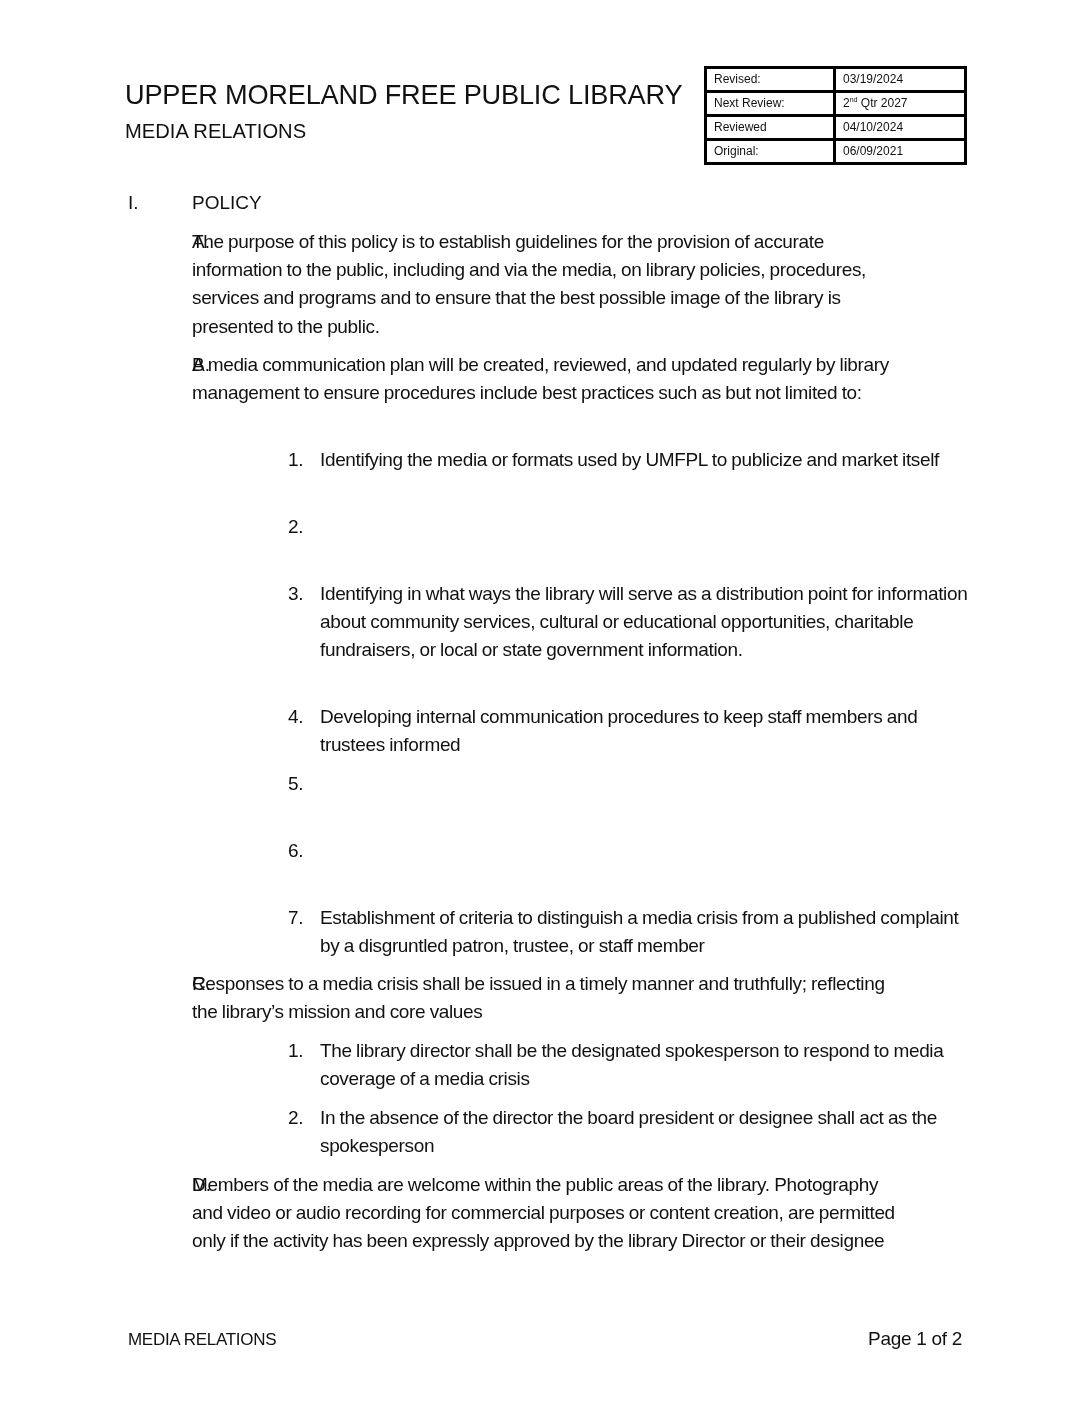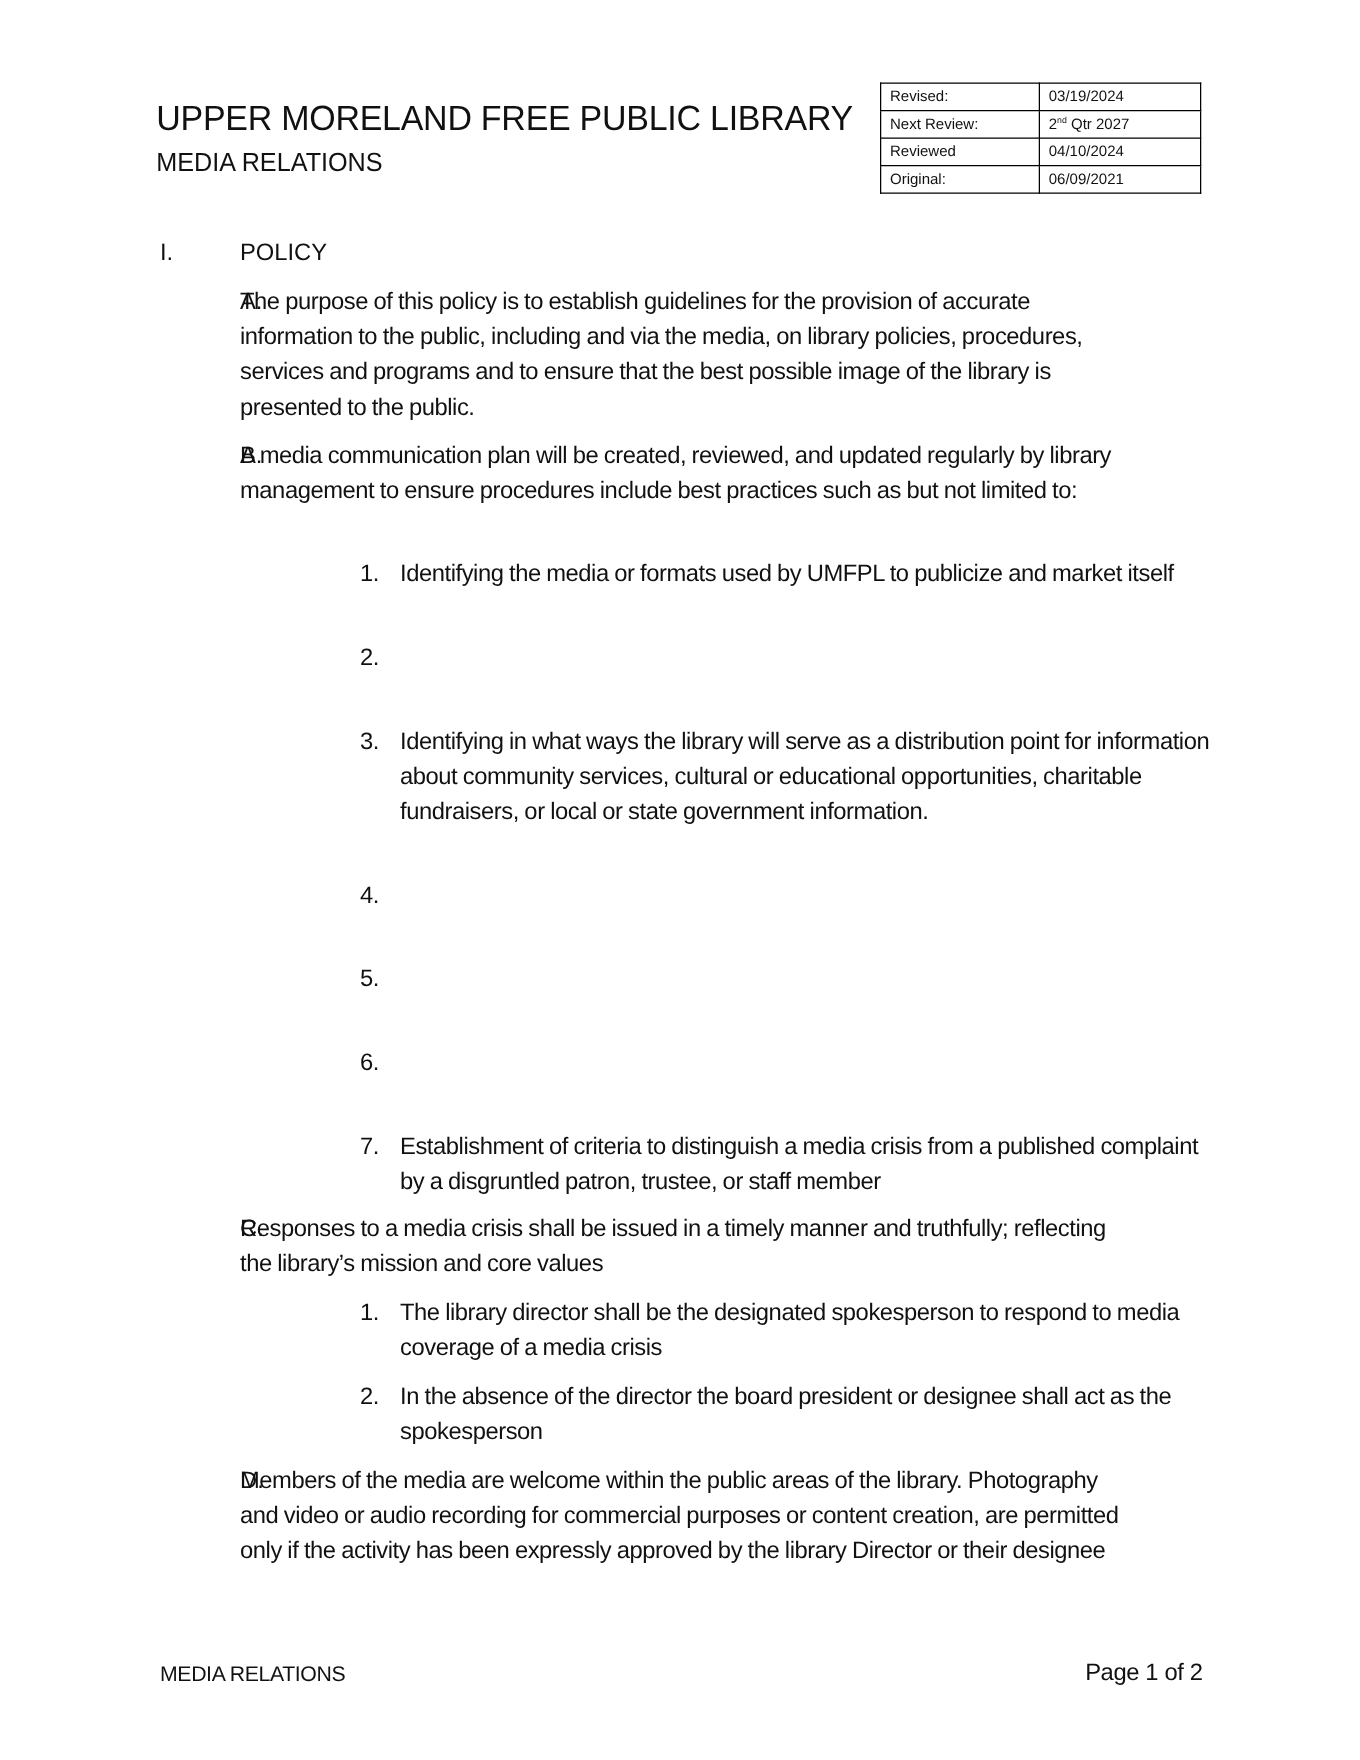--- a/index.html
+++ b/index.html
@@ -43,21 +43,21 @@
       transform-origin: left top;
     }
     .rev-table {
       position: absolute;
       left: 704px;
       top: 66px;
       border-collapse: collapse;
       font-size: 12px;
     }
     .rev-table td {
-      border: 1px solid #000000;
+      border: 3px solid #000000;
       height: 21px;
       padding: 0 0 0 7px;
       line-height: 21px;
       white-space: nowrap;
     }
     .rev-table td.lbl { width: 119px; }
     .rev-table td.val { width: 121px; margin-left: 40px; }
     .rev-table sup { font-size: 7px; vertical-align: 5px; line-height: 0; }
 
     .section-head {
@@ -177,20 +177,21 @@
   </div>
   <div class="sublist" style="top:580px;">
     <div class="sub-item">
       <span class="n">3.</span>
       <span>Identifying in what ways the library will serve as a distribution point for information about community services, cultural or educational opportunities, charitable fundraisers, or local or state government information.</span>
     </div>
   </div>
   <div class="sublist" style="top:703px;">
     <div class="sub-item">
       <span class="n">4.</span>
+      <span>Developing internal communication procedures to keep staff members and trustees informed</span>
     </div>
   </div>
   <div class="sublist" style="top:770px;">
     <div class="sub-item">
       <span class="n">5.</span>
     </div>
   </div>
   <div class="sublist" style="top:837px;">
     <div class="sub-item">
       <span class="n">6.</span>

